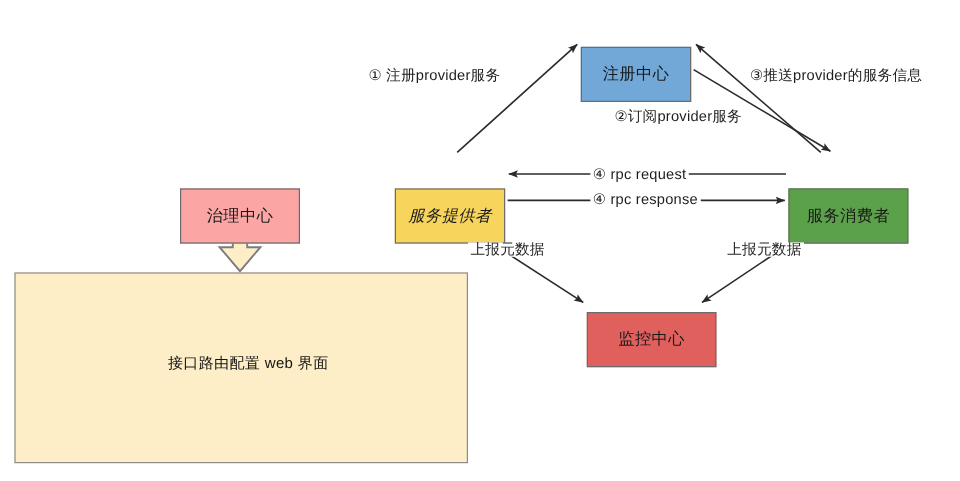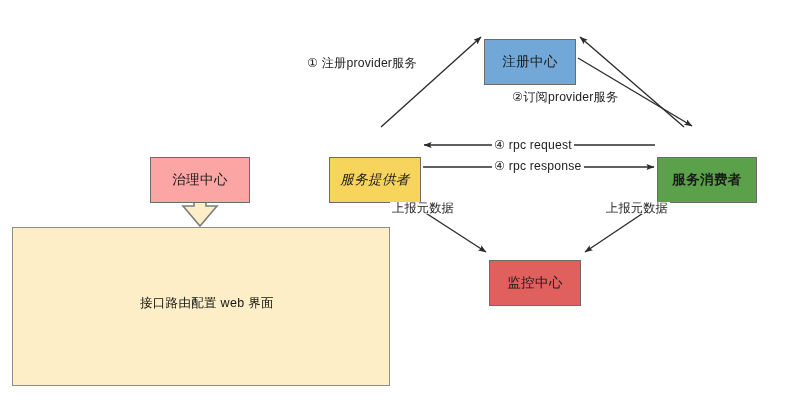--- a/index.html
+++ b/index.html
@@ -37,22 +37,22 @@
     font-size: 13.5px;
     letter-spacing: 0.4px;
     line-height: 1;
     text-align: center;
     z-index: 3;
     margin-top: 28px;
   }
 
   #node-registry   { left: 484px; top: 11px;  width: 92px;  height: 46px; background: #71a8d8; }
   #node-provider   { left: 329px; top: 129px; width: 92px;  height: 46px; background: #f6d365; background: #f7d45c; font-style: italic; }
-  #node-consumer   { left: 657px; top: 129px; width: 100px; height: 46px; background: #5aa14a; font-weight: bold; }
-  #node-monitor    { left: 489px; top: 232px; width: 92px;  height: 46px; background: #e0605e; }
+  #node-consumer   { left: 657px; top: 129px; width: 100px; height: 46px; background: #5aa14a; }
+  #node-monitor    { left: 489px; top: 232px; width: 108px;  height: 46px; background: #e0605e; }
   #node-governance { left: 150px; top: 129px; width: 100px; height: 46px; background: #fca5a5; }
 
   
   #block-arrow {
     position: absolute;
     left: 181px;
     top: 176px;
     width: 38px;
     height: 52px;
     z-index: 2;
@@ -171,19 +171,20 @@
 
   <div id="panel-note">接口路由配置 web 界面</div>
 
   <div class="node" id="node-registry">注册中心</div>
   <div class="node" id="node-provider">服务提供者</div>
   <div class="node" id="node-consumer">服务消费者</div>
   <div class="node" id="node-monitor">监控中心</div>
   <div class="node" id="node-governance">治理中心</div>
 
   <div class="edge-label" id="lbl-register">① 注册provider服务</div>
+  <div class="edge-label" id="lbl-push">③推送provider的服务信息</div>
   <div class="edge-label" id="lbl-subscribe">②订阅provider服务</div>
   <div class="edge-label on-line" id="lbl-rpc-req">④ rpc request</div>
   <div class="edge-label on-line" id="lbl-rpc-res">④ rpc response</div>
   <div class="edge-label on-line" id="lbl-meta-left">上报元数据</div>
   <div class="edge-label on-line" id="lbl-meta-right">上报元数据</div>
 
 </div>
 
 </body></html>

